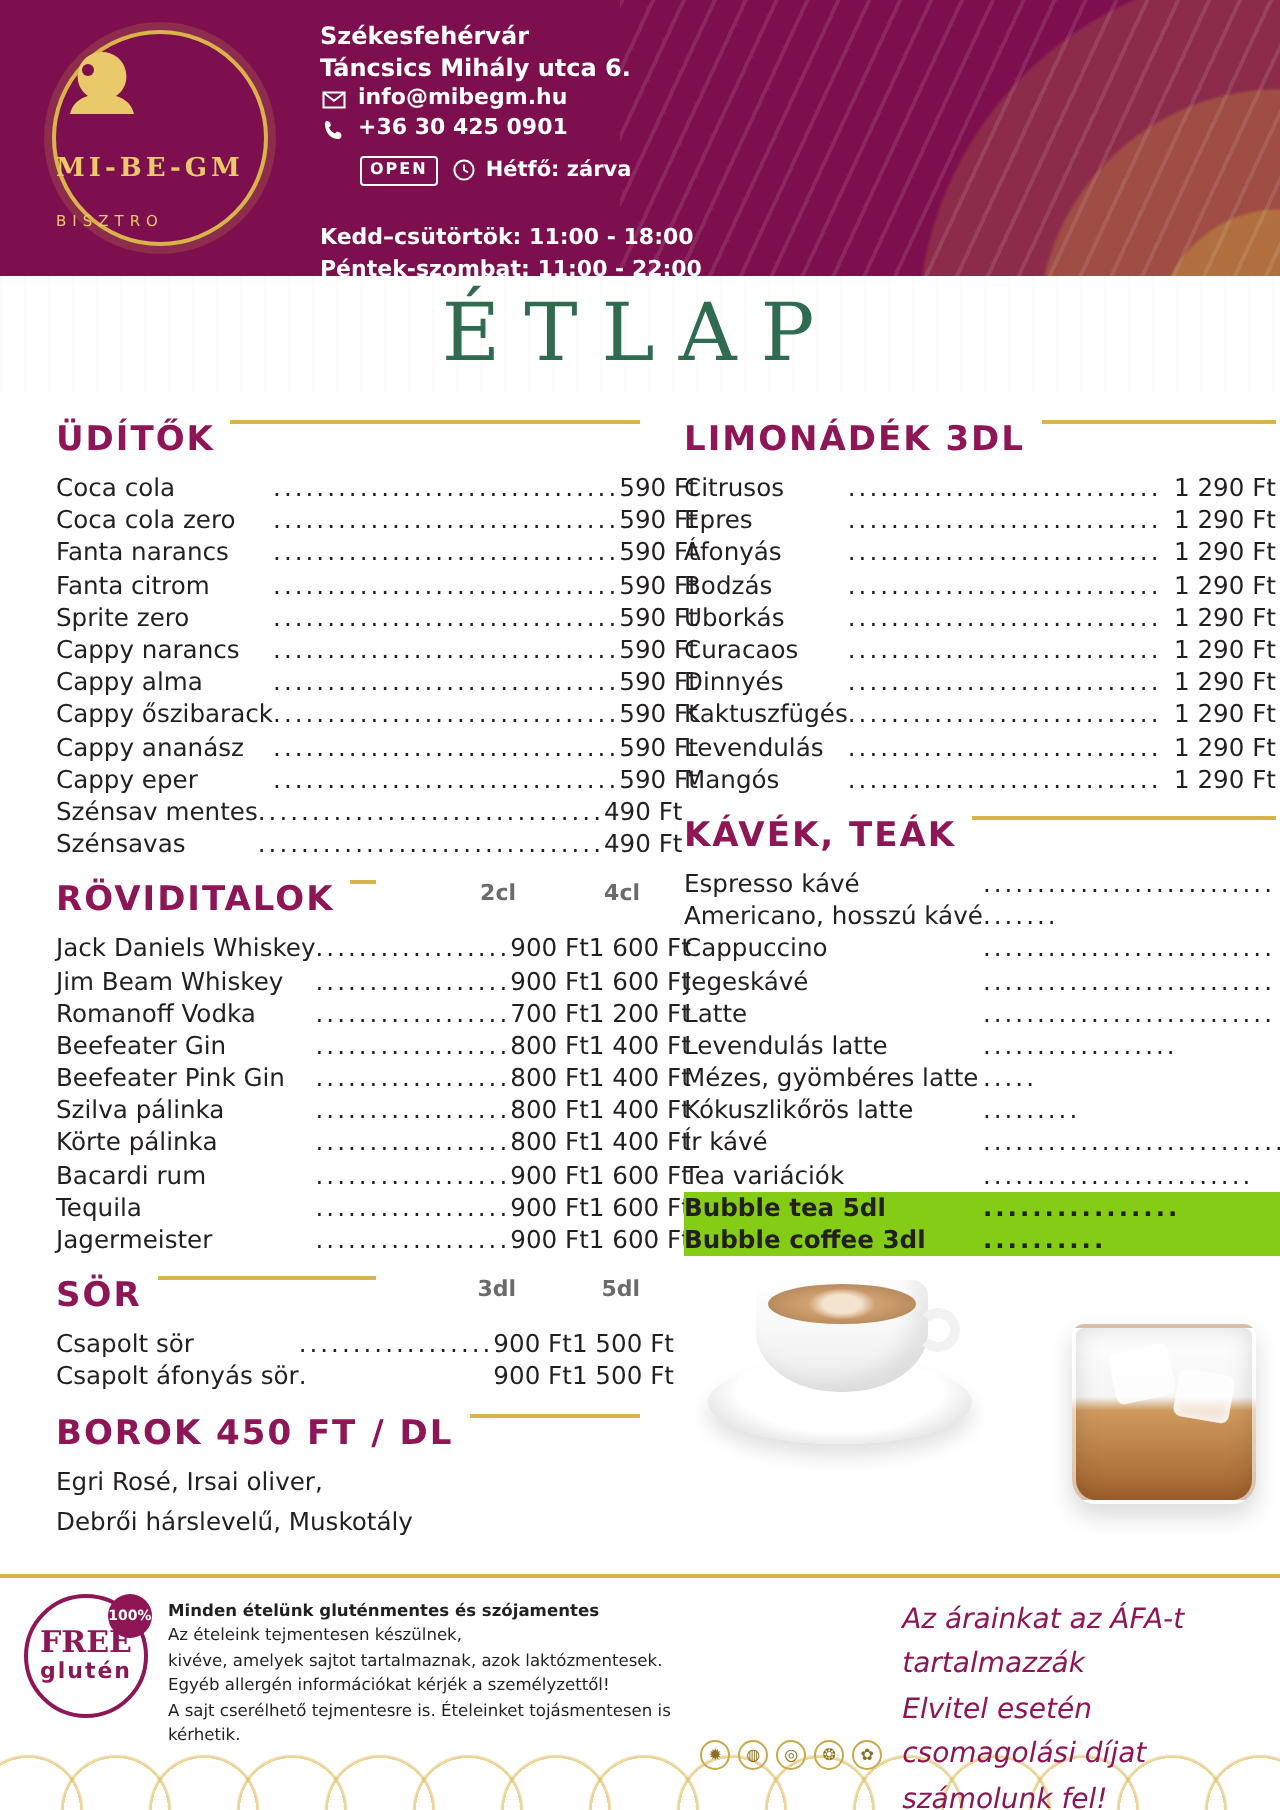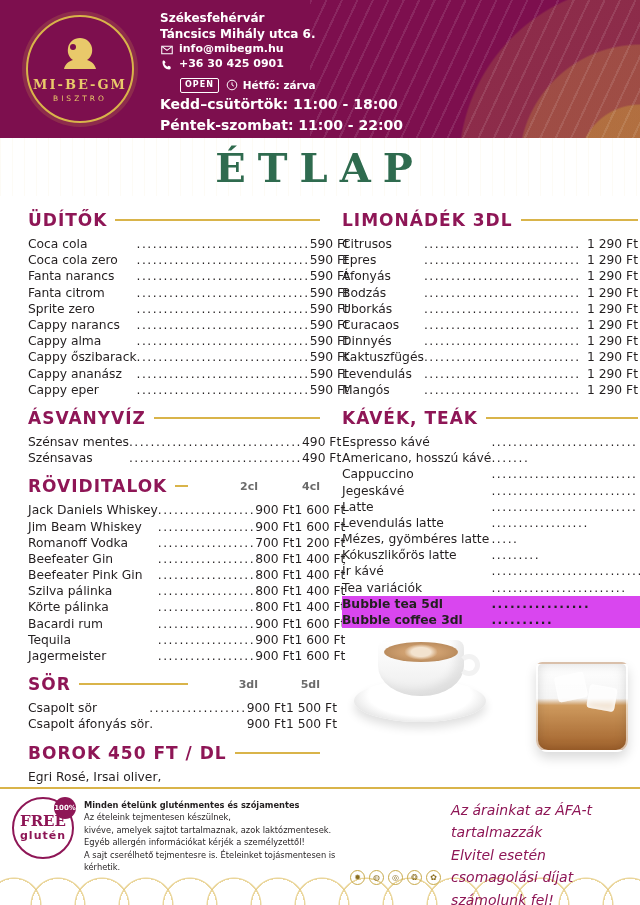--- a/index.html
+++ b/index.html
@@ -32,22 +32,23 @@
   }
   .logo-wrap {
     position: relative;
     width: 160px; height: 138px;
     display:flex; align-items:center; justify-content:center;
   }
   .logo-circle {
     width: 108px; height: 108px; border-radius: 50%;
     border: 2px solid #d9b44a;
     background: #7d0f4e;
-    display:flex; flex-direction:column; align-items:center; justify-content:center;
+    display:flex; flex-direction:column; justify-content:center;
     box-shadow: 0 0 0 4px rgba(217,180,74,0.18);
+    gap: 12px;
   }
   .logo-fig {
     width: 46px; height: 40px;
     position: relative;
     margin-bottom: 2px;
   }
   .logo-name {
     color:#e9c96a; font-size: 13px; letter-spacing: 2px; font-weight: bold;
     font-family: "DejaVu Serif", serif;
   }
@@ -68,54 +69,54 @@
     display:inline-flex; align-items:center; justify-content:center;
     width: 14px; height: 14px; flex: 0 0 14px;
   }
   .hi-icon svg { width:12px; height:12px; fill:#ffffff; }
   .hi-title { font-size:12px; font-weight:bold; }
   .open-badge {
     border:1px solid #ffffff; color:#ffffff; font-size:8px; font-weight:bold;
     padding:1px 4px; border-radius:2px; letter-spacing:1px; margin-right:6px;
   }
   .hours-row { display:flex; align-items:center; margin-top:6px; font-size:10.5px; font-weight:bold;padding-left:20px;}
-  .hours-list { font-size:14px; font-weight:bold; line-height:1.5; margin-top:1px;}
+  .hours-list { font-size:11px; font-weight:bold; line-height:1.5; margin-top:18px;}
 
   
   .title-band {
     height: 58px;
     display:flex; align-items:center; justify-content:center;
     position: relative;
     background:#fff;
   }
   .title-band::before {
     content:""; position:absolute; inset:0;
     background:
       repeating-linear-gradient(90deg, rgba(217,180,74,0.10) 0 1px, rgba(255,255,255,0) 1px 12px);
     opacity:.5;
   }
   .etlap {
     position:relative;
     font-family: "DejaVu Serif", serif;
     font-size: 40px; letter-spacing: 12px;
-    color:#2f6b4f; font-weight:bold;
+    color:#2f6b4f; font-weight:normal;
   }
 
   
   .main {
     display:flex;
     padding: 4px 18px 0 18px;
     gap: 16px;
   }
   .col { width: 50%; }
   .col-left { padding-left: 10px; }
   .col-right { padding-left: 6px; }
 
   .sec-title {
-    display:flex; align-items:center; gap:8px;
+    display:flex; align-items:flex-start; gap:8px;
     color:#8e1656;
     font-family:"DejaVu Sans", sans-serif;
     font-weight:bold;
     font-size: 17px;
     letter-spacing: 1px;
     margin: 10px 0 6px 0;
   }
   .sec-title .rule { flex:1 1 auto; height:2px; background:#d9b44a; }
   .sec-title .hdrs { display:flex; gap:0; }
   .sec-title .hdr {
@@ -129,21 +130,21 @@
   td.dots {
     width: 100%;
     overflow: hidden;
     color:#9a9a9a;
     font-size: 11px;
     letter-spacing: 1.5px;
     padding-left:3px; padding-right:3px;
   }
   td.price { text-align: right; white-space: nowrap; width:62px; font-size:12.3px; }
   td.price2 { text-align: right; white-space: nowrap; width:62px; font-size:12.3px;margin-top:36px; }
-  tr.hl td { background:#d946ef; font-weight:bold; }
+  tr.hl td { background:#84cc16; font-weight:bold; }
   tr.hl td.name, tr.hl td.price { color:#231f20; }
 
   .note { font-size:12.3px; color:#231f20; line-height:1.35; margin-top:4px; }
 
   
   .imagery {
     position: relative;
     height: 150px;
     margin-top: 6px;
   }
@@ -365,24 +366,20 @@
             <td class="price">590 Ft</td>
           </tr>
       <tr>
             <td class="name">Cappy eper</td>
             <td class="dots">................................</td>
             <td class="price">590 Ft</td>
           </tr>
     </tbody>
       </table>
 
-    <div class="sec-title">
-      <span>ÁSVÁNYVÍZ</span>
-      <span class="rule"></span>
-    </div>
     <table class="menu">
       <tbody>
           <tr>
             <td class="name">Szénsav mentes</td>
             <td class="dots">................................</td>
             <td class="price">490 Ft</td>
           </tr>
       <tr>
             <td class="name">Szénsavas</td>
             <td class="dots">................................</td>

